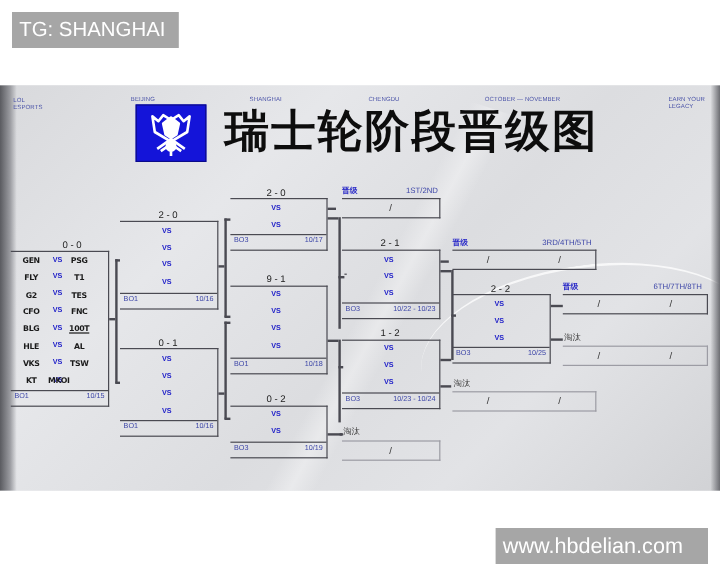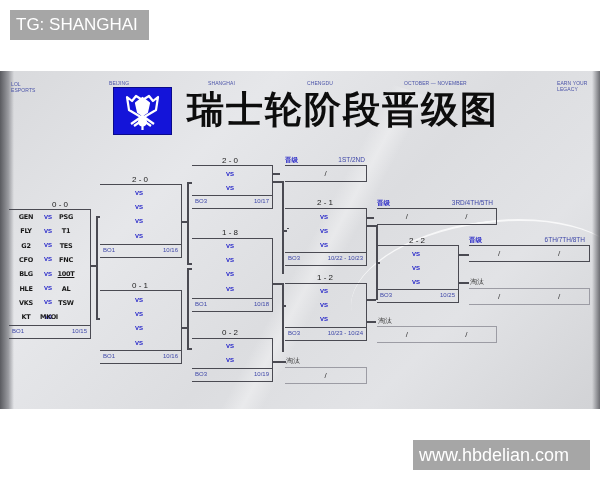--- a/index.html
+++ b/index.html
@@ -196,21 +196,21 @@
 <div class="boxlabel" style="left:200px;top:156px;width:60px;">2 - 0</div>
 <div class="box" style="left:192px;top:165px;width:81px;height:44px;">
   <div class="foot">
     <span>BO3</span>
     <span>10/17</span>
   </div>
 </div>
 <div class="vs" style="left:220px;top:171px;">VS</div>
 <div class="vs" style="left:220px;top:185px;">VS</div>
 
-<div class="boxlabel" style="left:200px;top:228px;width:60px;">1 - 8</div>
+<div class="boxlabel" style="left:200px;top:228px;width:60px;">9 - 1</div>
 <div class="box" style="left:192px;top:238px;width:81px;height:74px;">
   <div class="foot">
     <span>BO1</span>
     <span>10/18</span>
   </div>
 </div>
 <div class="vs" style="left:220px;top:243px;">VS</div>
 <div class="vs" style="left:220px;top:257px;">VS</div>
 <div class="vs" style="left:220px;top:271px;">VS</div>
 <div class="vs" style="left:220px;top:286px;">VS</div>

